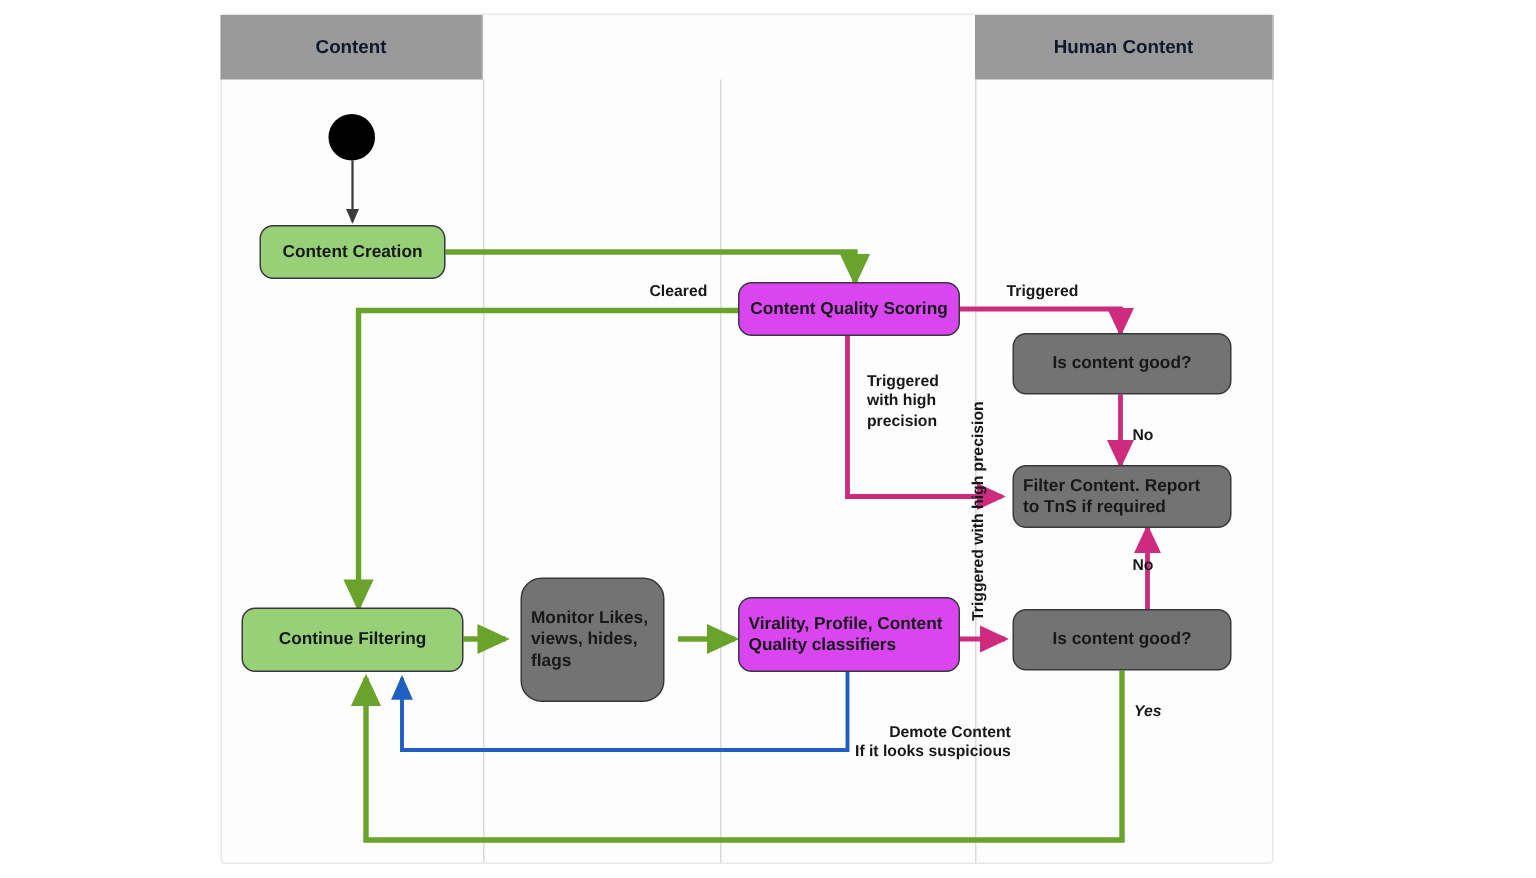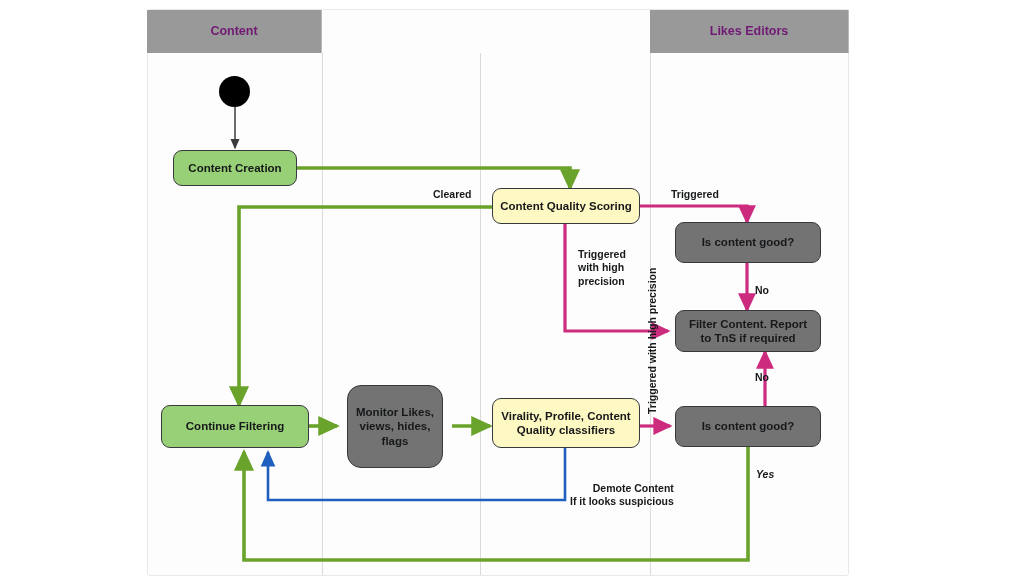--- a/index.html
+++ b/index.html
@@ -35,21 +35,21 @@
     height: 585px;
     pointer-events: none;
   }
   
   .lane-header {
     position: absolute;
     top: 10px;
     height: 43px;
     background: #999999;
     border-right: 1px solid #b9b9b9;
-    color: #701a75;
+    color: #0f172a;
     font-size: 12.5px;
     font-weight: bold;
     display: flex;
     align-items: center;
     justify-content: center;
     text-align: center;
     line-height: 1.18;
     box-sizing: border-box;
   }
   .lane-header:last-of-type { border-right: none; }
@@ -62,30 +62,29 @@
   }
   
   .node {
     position: absolute;
     box-sizing: border-box;
     border: 1.6px solid #36393d;
     border-radius: 9px;
     display: flex;
     align-items: center;
     justify-content: center;
-    text-align: center;
     font-size: 11.5px;
     font-weight: bold;
     color: #16181a;
     line-height: 1.25;
     padding: 2px 6px;
     z-index: 5;
   }
   .node.green  { background: #97d077; }
-  .node.blue   { background: #fef9c3; }
+  .node.blue   { background: #d946ef; }
   .node.orange { background: #737373; }
   .node.big-radius { border-radius: 14px; }
   .start-dot {
     position: absolute;
     width: 31px;
     height: 31px;
     border-radius: 50%;
     background: #000000;
     z-index: 5;
   }
@@ -106,21 +105,21 @@
   }
 </style>
 </head>
 <body>
 
 <div id="canvas">
 
   <div id="diagram-frame"></div>
 
   <div class="lane-header" style="left:147px;  width:175px;">Content</div>
-  <div class="lane-header" style="left:650px;  width:199px;">Likes Editors</div>
+  <div class="lane-header" style="left:650px;  width:199px;">Human Content</div>
 
   <div class="lane-divider" style="left:322px;"></div>
   <div class="lane-divider" style="left:480px;"></div>
   <div class="lane-divider" style="left:650px;"></div>
 
   <svg class="svg-layer" viewBox="0 0 1024 585">
     <defs>
       <marker id="arr-green" markerWidth="9" markerHeight="9" refX="5.2" refY="3.1" orient="auto" markerUnits="strokeWidth">
         <path d="M0,0.3 L6,3.1 L0,5.9 z" fill="#6aa32b"></path>
       </marker>

